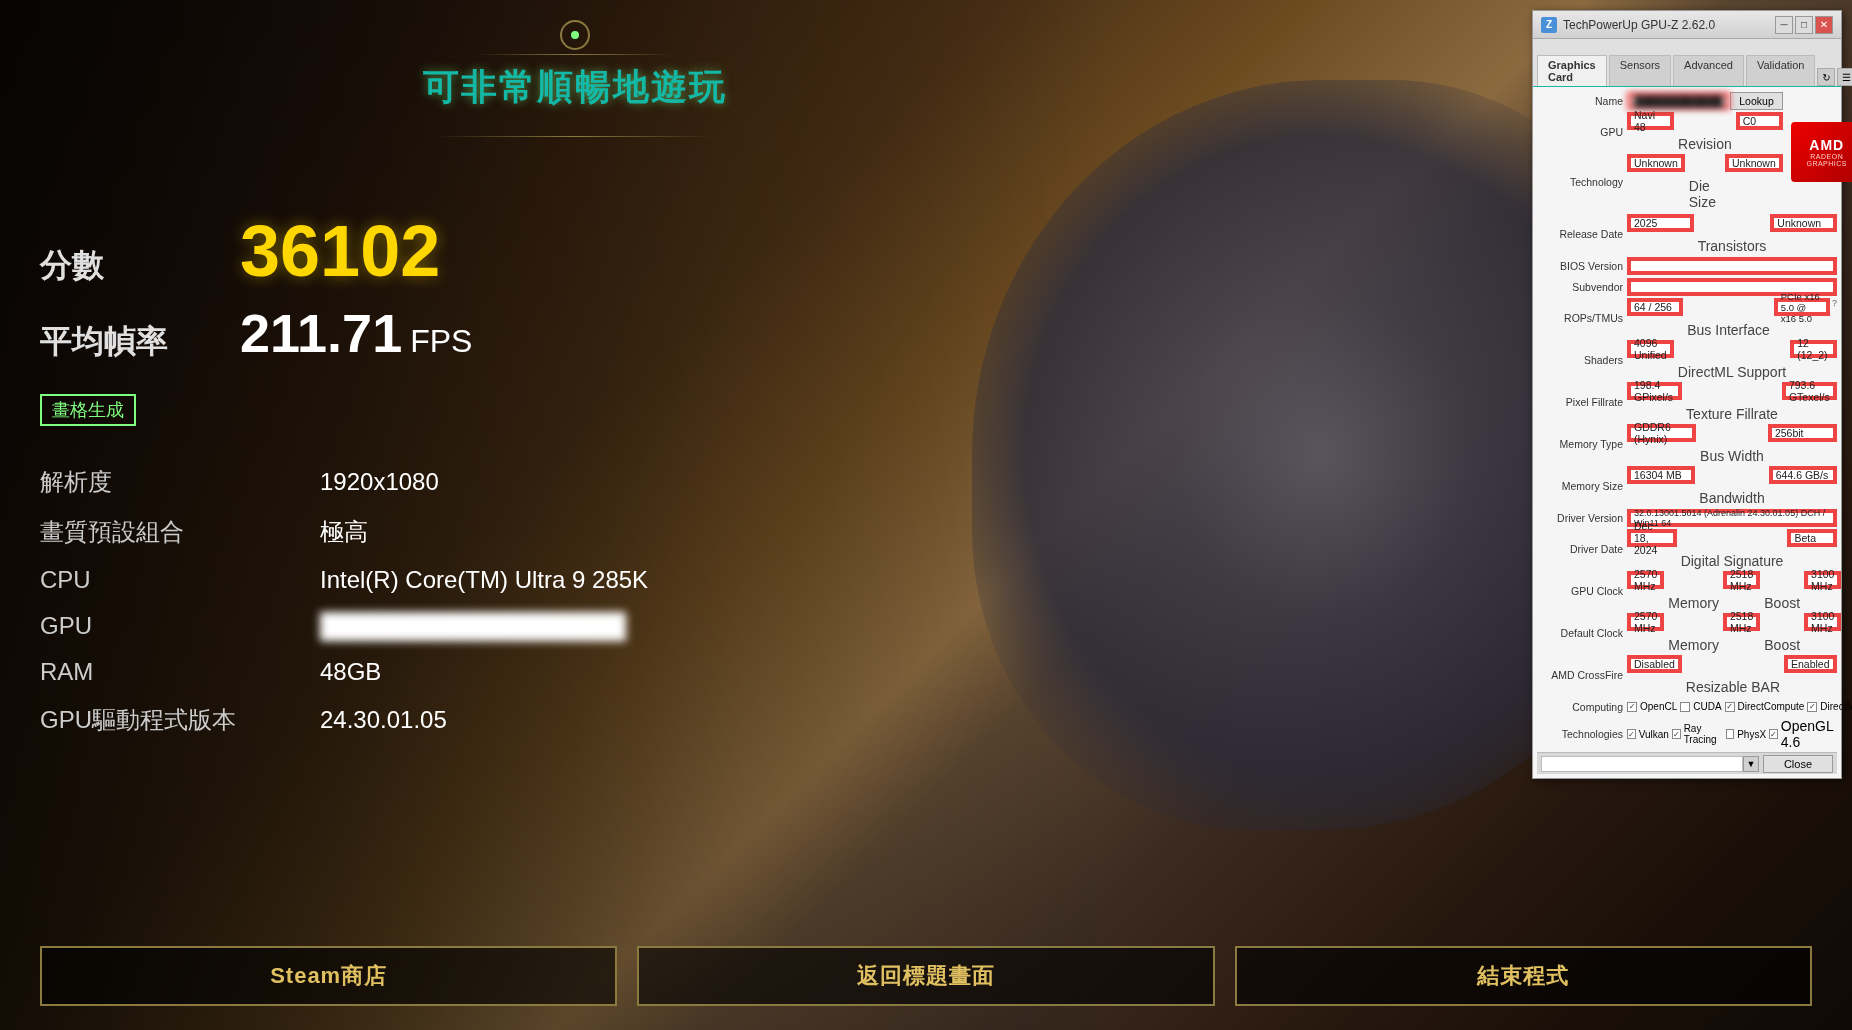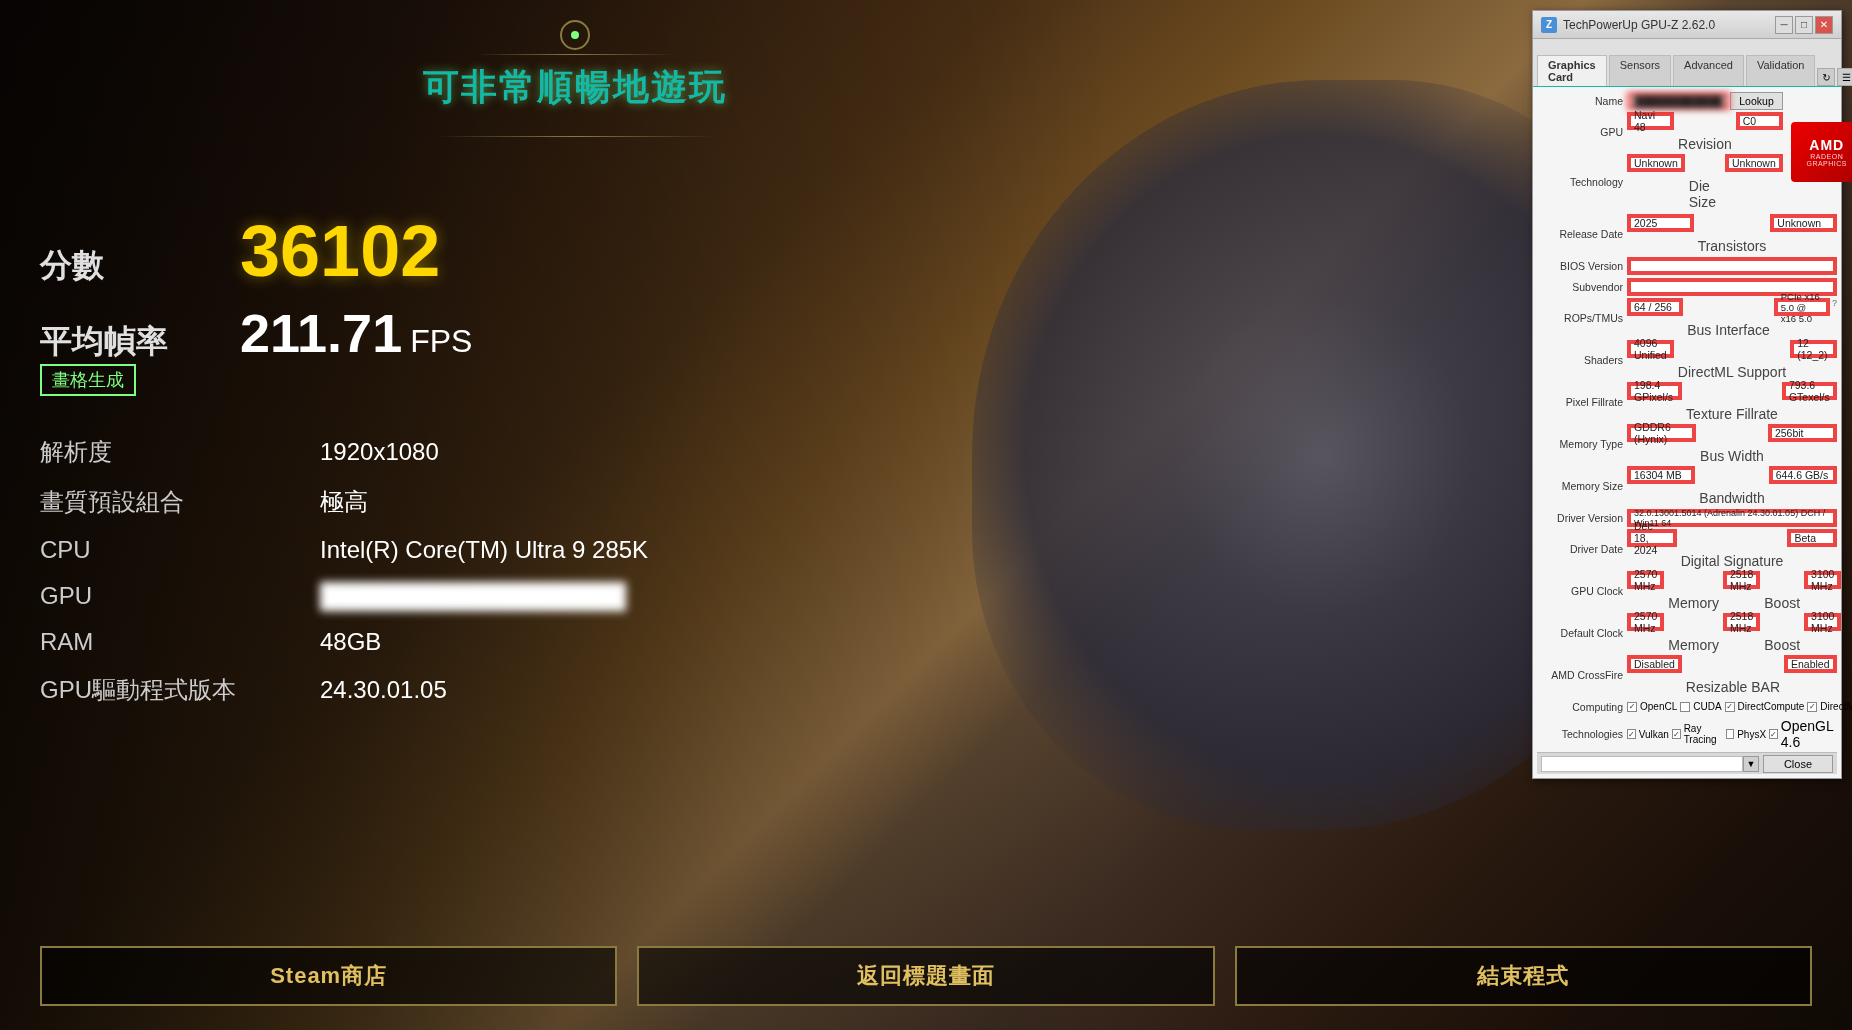--- a/index.html
+++ b/index.html
@@ -95,20 +95,21 @@
       color: #ffd700;
       font-size: 72px;
       font-weight: bold;
       margin-left: 40px;
       text-shadow: 0 0 15px rgba(255,215,0,0.4);
     }
 
     .fps-row {
       display: flex;
       align-items: baseline;
+      margin-bottom: 30px;
     }
 
     .fps-label {
       color: #e0e0e0;
       font-size: 32px;
       font-weight: bold;
       min-width: 160px;
     }
 
     .fps-value {

